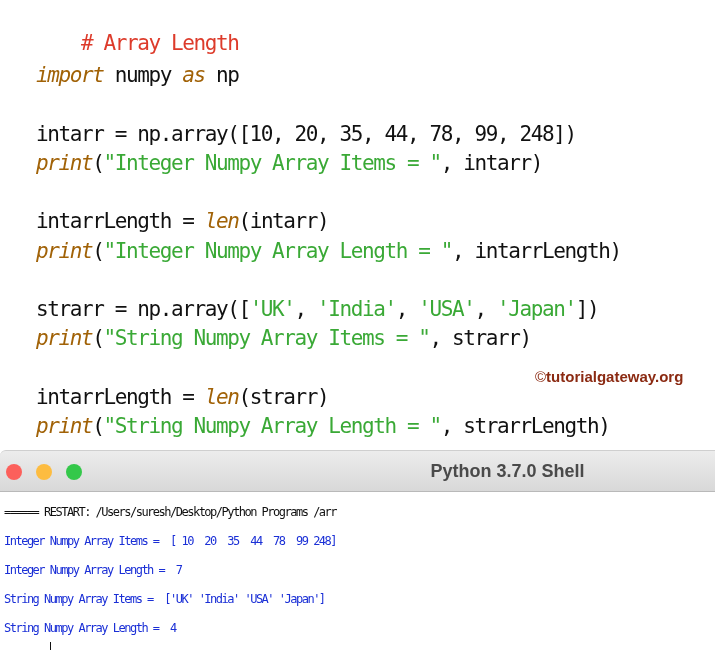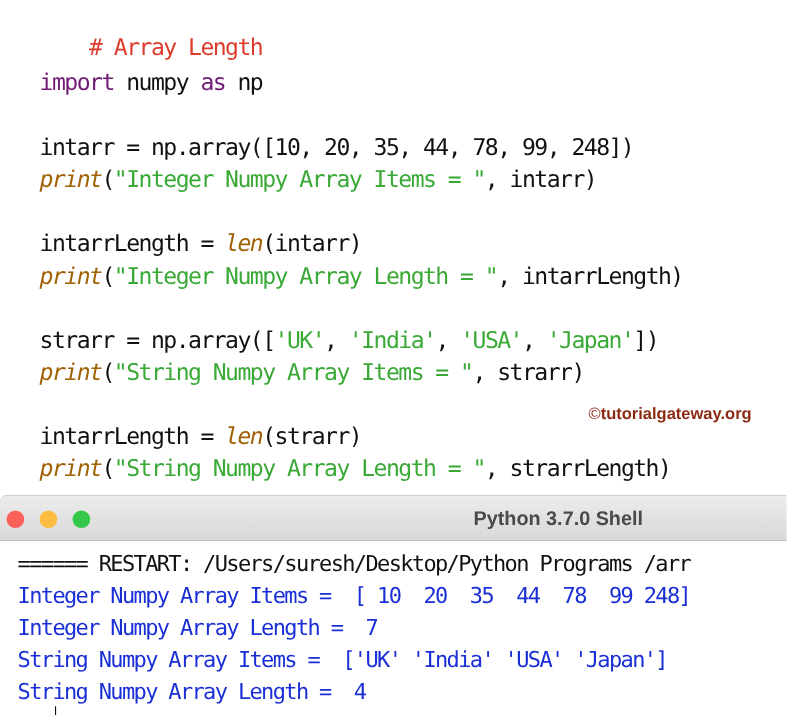--- a/index.html
+++ b/index.html
@@ -1,39 +1,39 @@
 <!DOCTYPE html>
 <html><head>
 <meta charset="utf-8">
 <style>
   html, body { margin:0; padding:0; }
   body { width:715px; height:650px; background:#fff; overflow:hidden; position:relative;
          font-family:"DejaVu Sans Mono", monospace; }
   .editor { position:absolute; left:0; top:0; width:715px; height:450px; background:#fff;margin-left:32px; }
   .line { position:absolute; left:4px; font-size:21px; white-space:pre; letter-spacing:-1.4px; line-height:26px; }
   .c-comment { color:#dd3b2b; }
-  .c-kw { color:#701a75; }
+  .c-kw { color:#a16207;font-style:italic; }
   .c-fn { color:#a16207;font-style:italic; }
   .c-str { color:#3aa936; }
   .c-def { color:#111; }
   .wm { position:absolute; left:503px; top:368px; font-family:"Liberation Sans", sans-serif; font-weight:bold;
         font-size:15px; color:#8b2a12; }
   .wm-sym { font-weight:normal; }
   .edge-mark { position:absolute; left:709px; top:360px; width:6px; height:10px; color:#8b2a12; font-size:12px; font-weight:bold; font-family:"Liberation Sans",sans-serif; }
   .shell { position:absolute; left:0; top:450px; width:715px; height:200px; background:#fff; }
   .titlebar { position:absolute; left:0; top:0; width:715px; height:40px;
               background:linear-gradient(#ececec,#d8d8d8); border-top:1px solid #cfcfcf; border-bottom:1px solid #b9b9b9;
               border-radius:6px 0 0 0;padding-left:41px; }
   .light { position:absolute; top:13px; width:16px; height:16px; border-radius:50%; }
   .l-red { left:6px; background:#fc605b; }
   .l-yel { left:36px; background:#fdbc40; }
   .l-grn { left:66px; background:#34c84a; }
   .shell-title { position:absolute; left:0; width:715px; top:10px; text-align:center; padding-left:300px; box-sizing:border-box;
                  font-family:"Liberation Sans", sans-serif; font-weight:bold; font-size:18px; color:#4a4a4a; }
-  .out { position:absolute; left:16px; font-size:20px; white-space:pre; letter-spacing:-1.5px; line-height:24px; }
+  .out { position:absolute; left:4px; font-size:12px; white-space:pre; letter-spacing:-1.5px; line-height:24px; }
   .o-black { color:#111; }
   .o-blue { color:#1a2fd6; }
   .cursor { position:absolute; left:50px; top:192px; width:1px; height:10px; background:#111; }
 </style>
 </head>
 <body>
 
 <div class="editor">
   <div class="line" style="top:4px">
     <span class="c-comment"># Array Length</span>

